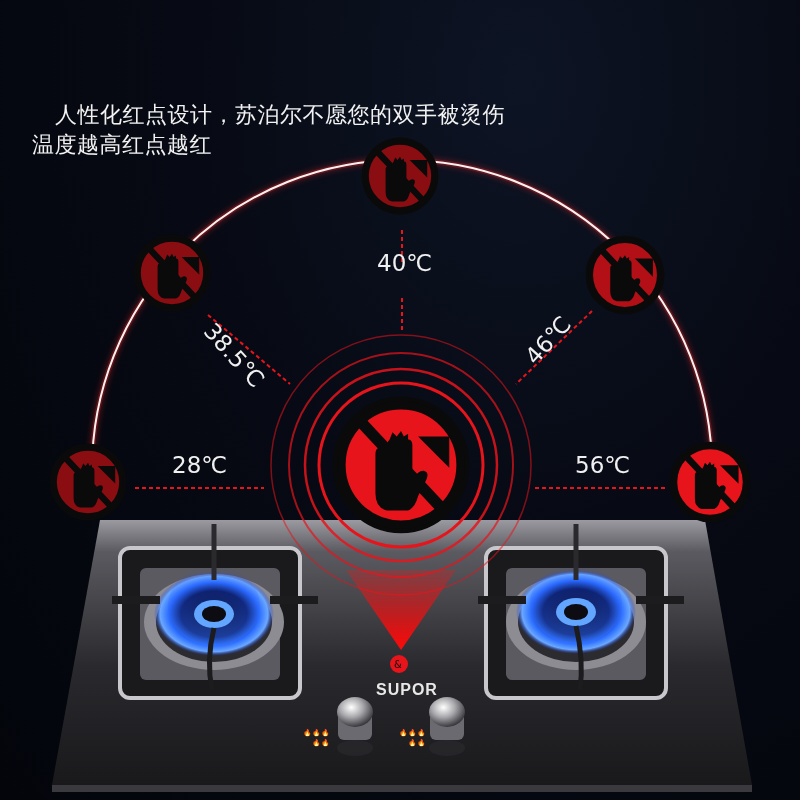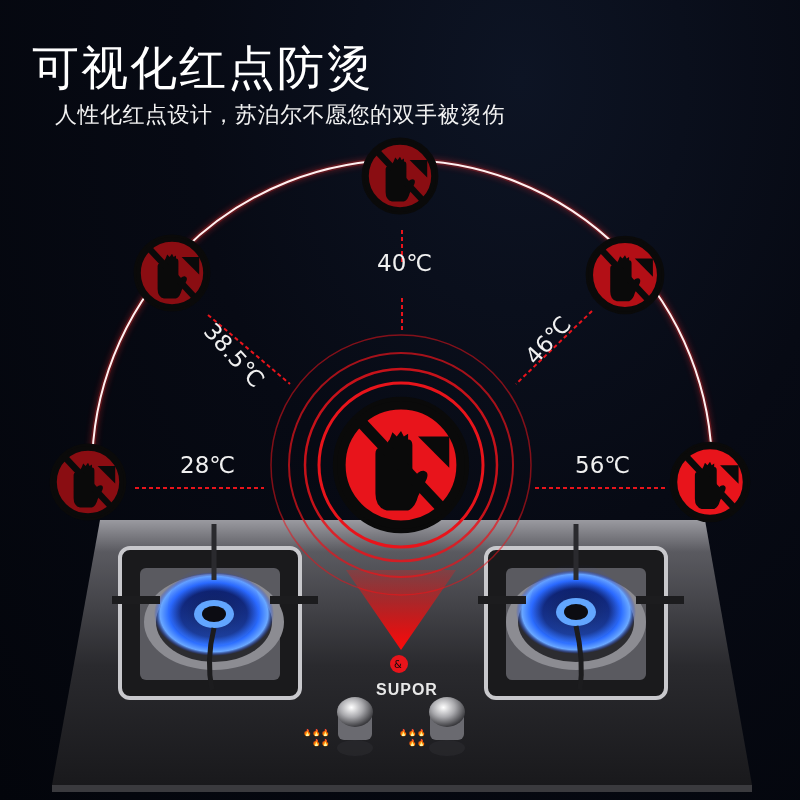--- a/index.html
+++ b/index.html
@@ -146,24 +146,24 @@
     </g>
     <g color="#b30f16">
       <use href="#nohand" x="584" y="234" width="82" height="82"></use>
     </g>
     <g color="#e8141b">
       <use href="#nohand" x="668" y="440" width="84" height="84"></use>
       <use href="#nohand" x="330" y="394" width="142" height="142"></use>
     </g>
   </svg>
 
-  <div class="title">可视化红点防烫</div>
   <div class="sub sub1">人性化红点设计，苏泊尔不愿您的双手被烫伤</div>
+  <div class="sub sub2">温度越高红点越红</div>
 
-  <div class="temp" style="left:180px;top:452px;">28℃</div>
+  <div class="temp" style="left:172px;top:452px;">28℃</div>
   <div class="temp" style="left:218px;top:318px;transform:rotate(48deg);transform-origin:left top;">38.5℃</div>
   <div class="temp" style="left:377px;top:250px;">40℃</div>
   <div class="temp" style="left:520px;top:352px;transform:rotate(-48deg);transform-origin:left top;">46℃</div>
   <div class="temp" style="left:575px;top:452px;text-align:center;">56℃</div>
 
   <div class="brand">SUPOR</div>
 
   <div class="flames" style="left:300px;top:728px;width:30px;">
     <div style="font-size:7px;">🔥🔥🔥</div>
     <div style="font-size:7px;">🔥🔥</div>

